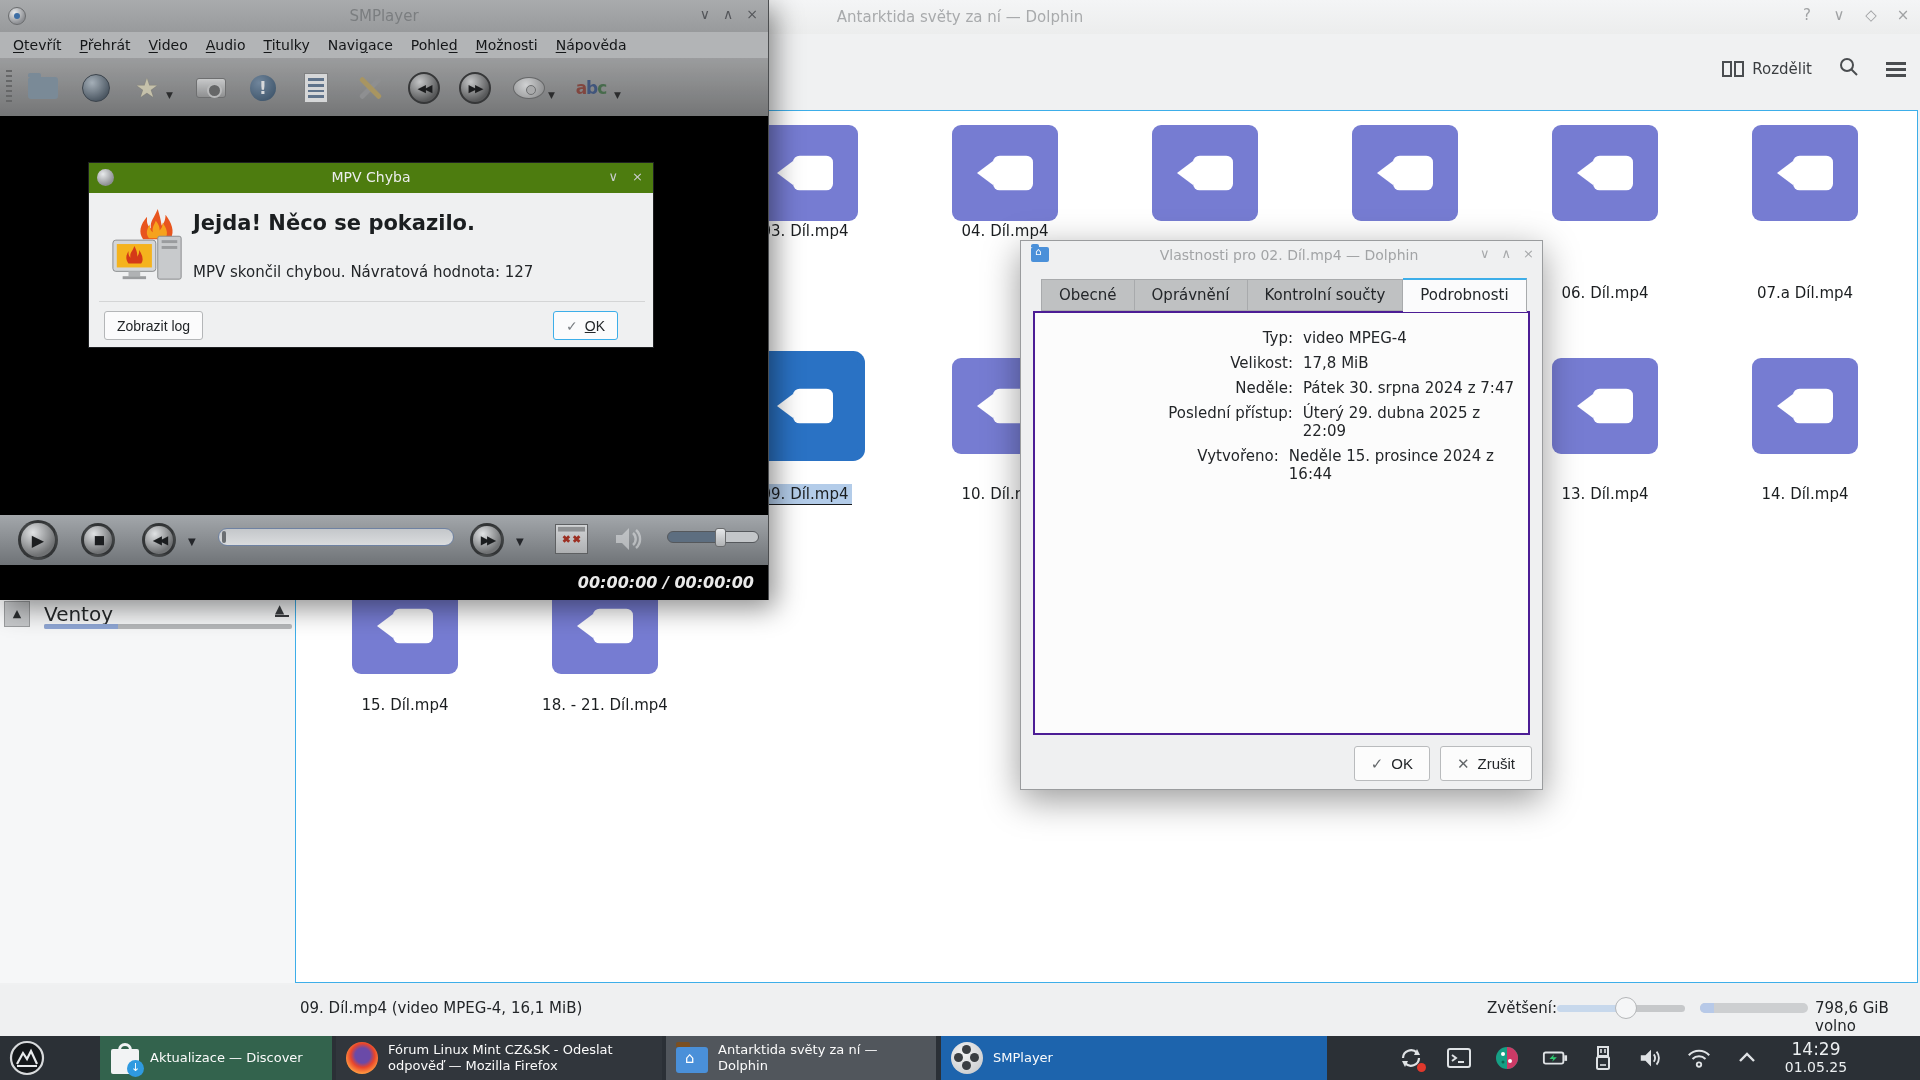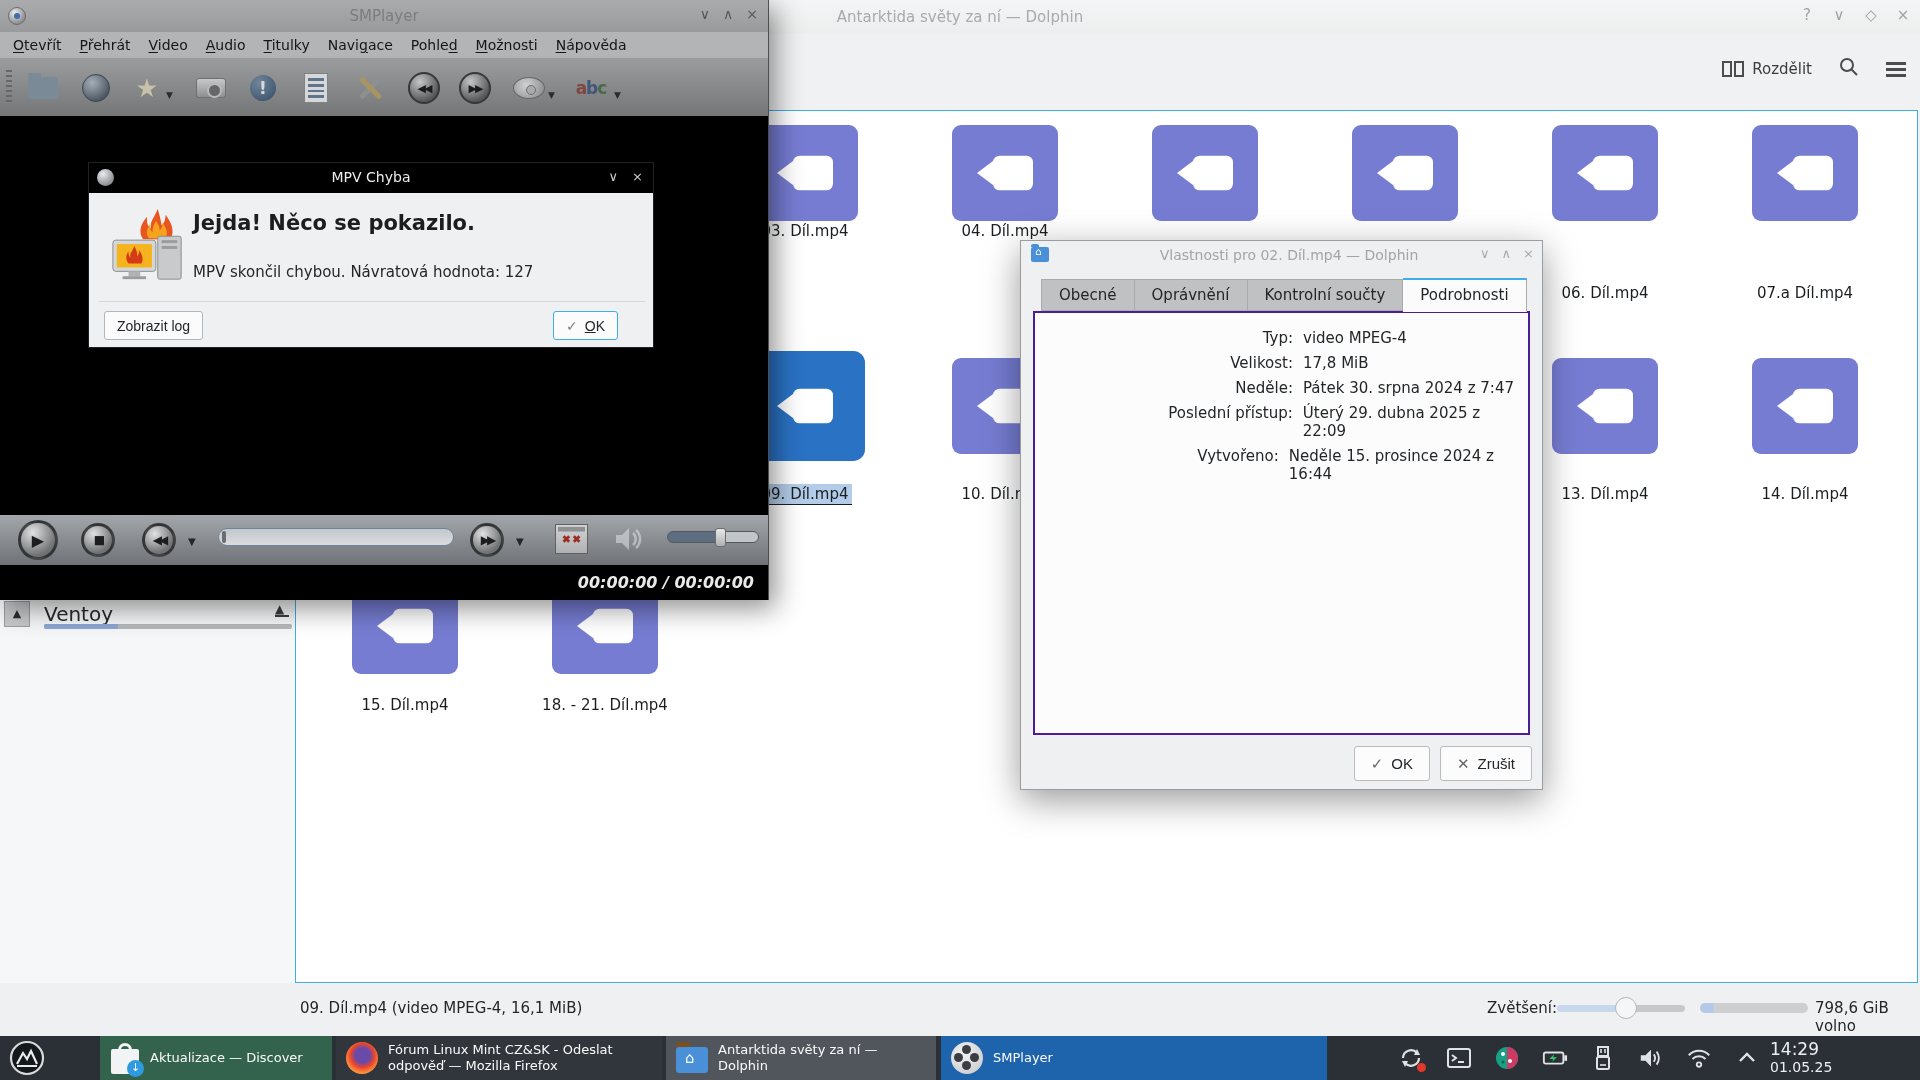--- a/index.html
+++ b/index.html
@@ -184,21 +184,21 @@
     border:1px solid #55585c; }
   .vol .h { position:absolute; left:47px; top:-4px; width:11px; height:19px;
     background:linear-gradient(#e6e8ea,#b0b2b4); border:1px solid #6a6c6e; border-radius:3px; }
   .sm-timebar { position:absolute; left:0; top:565px; width:100%; height:35px; background:#000; }
   .sm-time { position:absolute; right:14px; top:8px; color:#e9e9e9; font-size:16px;
     font-style:italic; font-weight:bold; }
 
   
   #mpv { position:absolute; left:88px; top:162px; width:566px; height:186px;
     background:#eff0f1; border:1px solid #1e2022; box-shadow:0 12px 36px rgba(0,0,0,.55); }
-  .mpv-titlebar { position:absolute; left:0; top:0; width:100%; height:30px; background:#000000; }
+  .mpv-titlebar { position:absolute; left:0; top:0; width:100%; height:30px; background:#4d7c0f; }
   .mpv-title { position:absolute; left:0; right:0; top:6px; text-align:center;
     color:#eceded; font-size:14px; }
   .mpv-btns { position:absolute; right:10px; top:6px; display:flex; gap:14px;
     color:#cbced0; font-size:13px; }
   .mpv-appico { position:absolute; left:8px; top:6px; width:17px; height:17px;
     border-radius:50%; background:radial-gradient(circle at 35% 30%,#e8eaec,#8e9094 70%); }
   .mpv-heading { position:absolute; left:104px; top:48px; font-size:21px;
     font-weight:bold; color:#1b1e20; }
   .mpv-msg { position:absolute; left:104px; top:100px; font-size:15px; color:#232629; }
   .mpv-sep { position:absolute; left:10px; top:138px; width:546px; height:1px; background:#d4d5d6; }
@@ -236,21 +236,21 @@
   .dfold::after { content:"⌂"; position:absolute; left:9px; top:2px; color:#fff; font-size:15px; }
   .reel { position:relative; width:32px; height:32px; border-radius:50%;
     background:radial-gradient(circle at 40% 35%,#f2f3f4,#c2c4c6); }
   .reel i { position:absolute; width:9px; height:9px; border-radius:50%; background:#3a3e42; }
   .reel i:nth-child(1){left:11px;top:3px;} .reel i:nth-child(2){left:3px;top:11px;}
   .reel i:nth-child(3){left:19px;top:11px;} .reel i:nth-child(4){left:11px;top:19px;}
   .tray { position:absolute; right:58px; top:0; height:44px; display:flex;
     align-items:center; gap:22px; }
   .tray .ti { position:relative; width:26px; height:26px; display:flex;
     align-items:center; justify-content:center; }
-  .clock { position:absolute; right:58px; top:3px; width:92px; text-align:left;
+  .clock { position:absolute; right:58px; top:3px; width:92px; text-align:center;
     color:#eceff1; }
   .clock .t1 { font-size:17px; } .clock .t2 { font-size:14px; }
   .trayicons { right:150px; }
   .reddot { position:absolute; right:-2px; bottom:-1px; width:9px; height:9px;
     border-radius:50%; background:#e0382c; }
 </style>
 </head>
 <body>
 
 <div id="dolphin">

